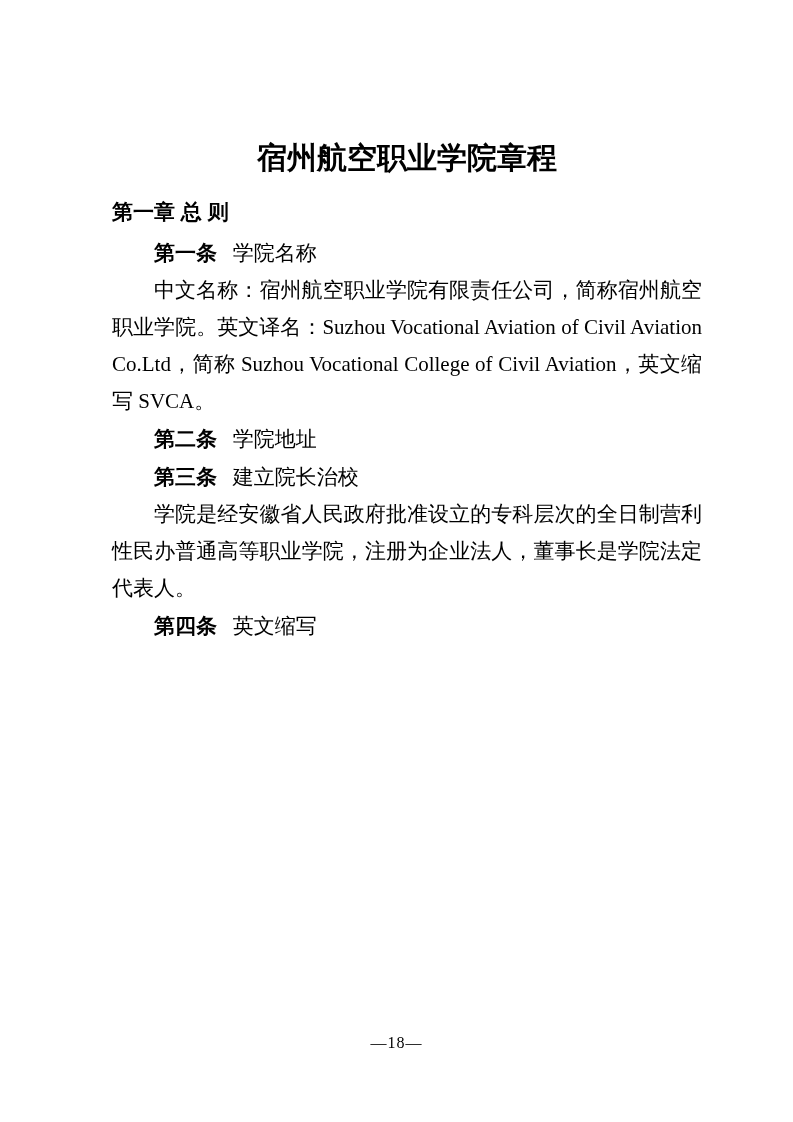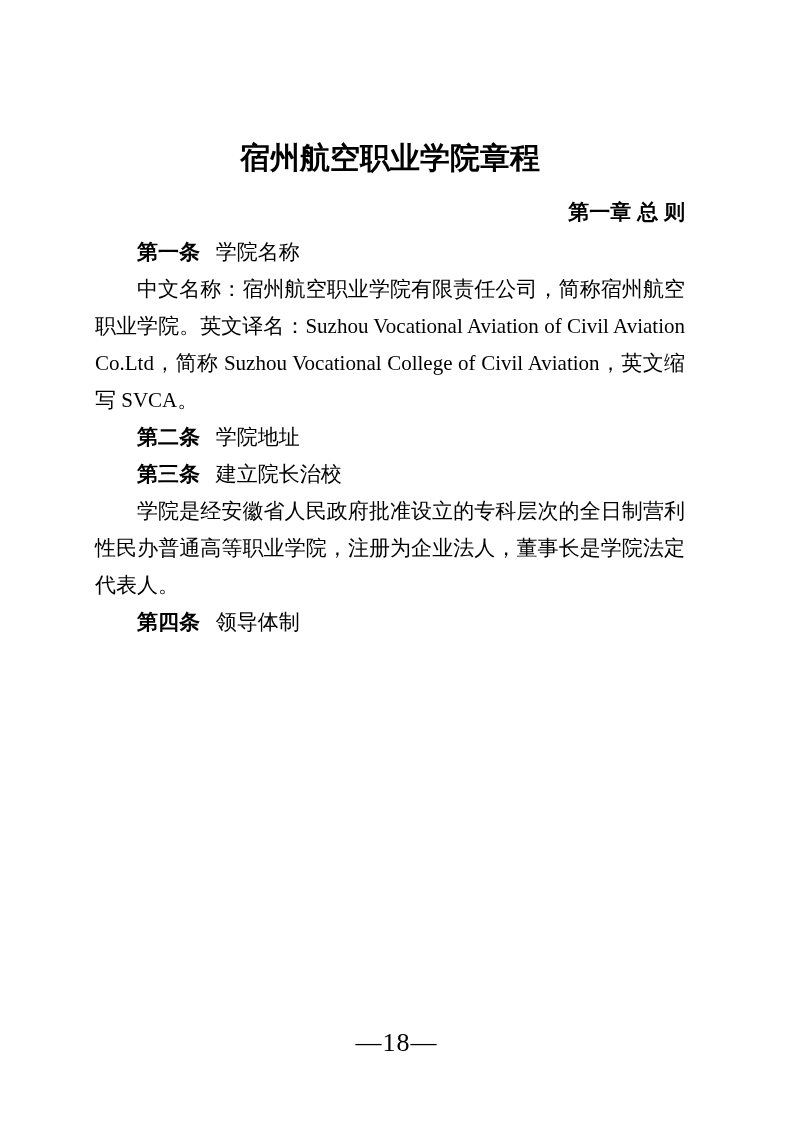--- a/index.html
+++ b/index.html
@@ -12,80 +12,80 @@
     width: 793px;
     height: 1122px;
     background: #ffffff;
     color: #000000;
     font-family: "Liberation Serif", "DejaVu Serif", serif;
     overflow: hidden;
   }
   .doc {
     position: absolute;
     top: 140px;
-    left: 95px;
+    left: 112px;
     width: 590px;
   }
   .doc-title {
     margin: 0;
     font-family: "Liberation Sans", "DejaVu Sans", sans-serif;
     font-weight: 700;
     font-size: 30px;
     line-height: 36px;
     text-align: center;
     white-space: nowrap;
   }
   .chapter-heading {
     margin: 18px 0 4px 0;
     font-family: "Liberation Sans", "DejaVu Sans", sans-serif;
     font-weight: 700;
     font-size: 21px;
     line-height: 36px;
-    text-align: right;
+    text-align: left;
   }
   .doc-body p {
     margin: 0;
     font-size: 21px;
     line-height: 37px;
     text-indent: 2em;
     text-align: justify;
   }
   .doc-body p.article-heading {
     text-align: left;
   }
   .article-label {
-    font-family: Liberation Serif, serif;
+    font-family: Liberation Sans, sans-serif;
     font-weight: 700;
     margin-right: 0.75em;
   }
   .page-footer {
     position: absolute;
     top: 1030px;
     left: 0;
     width: 100%;
     text-align: center;
   }
   .page-number {
-    font-size: 26px;
+    font-size: 16px;
     line-height: 26px;
     letter-spacing: 1px;
   }
 </style>
 </head>
 <body>
 
 <div class="page">
   <div class="doc">
     <h1 class="doc-title">宿州航空职业学院章程</h1>
     <h2 class="chapter-heading">第一章 总 则</h2>
     <div class="doc-body" id="doc-body">
         <p class="article-heading"><span class="article-label">第一条</span><span class="article-title">学院名称</span></p>
         <p class="body-paragraph">中文名称：宿州航空职业学院有限责任公司，简称宿州航空职业学院。英文译名：Suzhou Vocational Aviation of Civil Aviation Co.Ltd，简称 Suzhou Vocational College of Civil Aviation，英文缩写 SVCA。</p>
         <p class="article-heading"><span class="article-label">第二条</span><span class="article-title">学院地址</span></p>
         <p class="article-heading"><span class="article-label">第三条</span><span class="article-title">建立院长治校</span></p>
         <p class="body-paragraph">学院是经安徽省人民政府批准设立的专科层次的全日制营利性民办普通高等职业学院，注册为企业法人，董事长是学院法定代表人。</p>
-        <p class="article-heading"><span class="article-label">第四条</span><span class="article-title">领导体制</span></p>
+        <p class="article-heading"><span class="article-label">第四条</span><span class="article-title">英文缩写</span></p>
       </div>
   </div>
   <div class="page-footer">
     <span class="page-number">—18—</span>
   </div>
 </div>
 
 </body></html>

